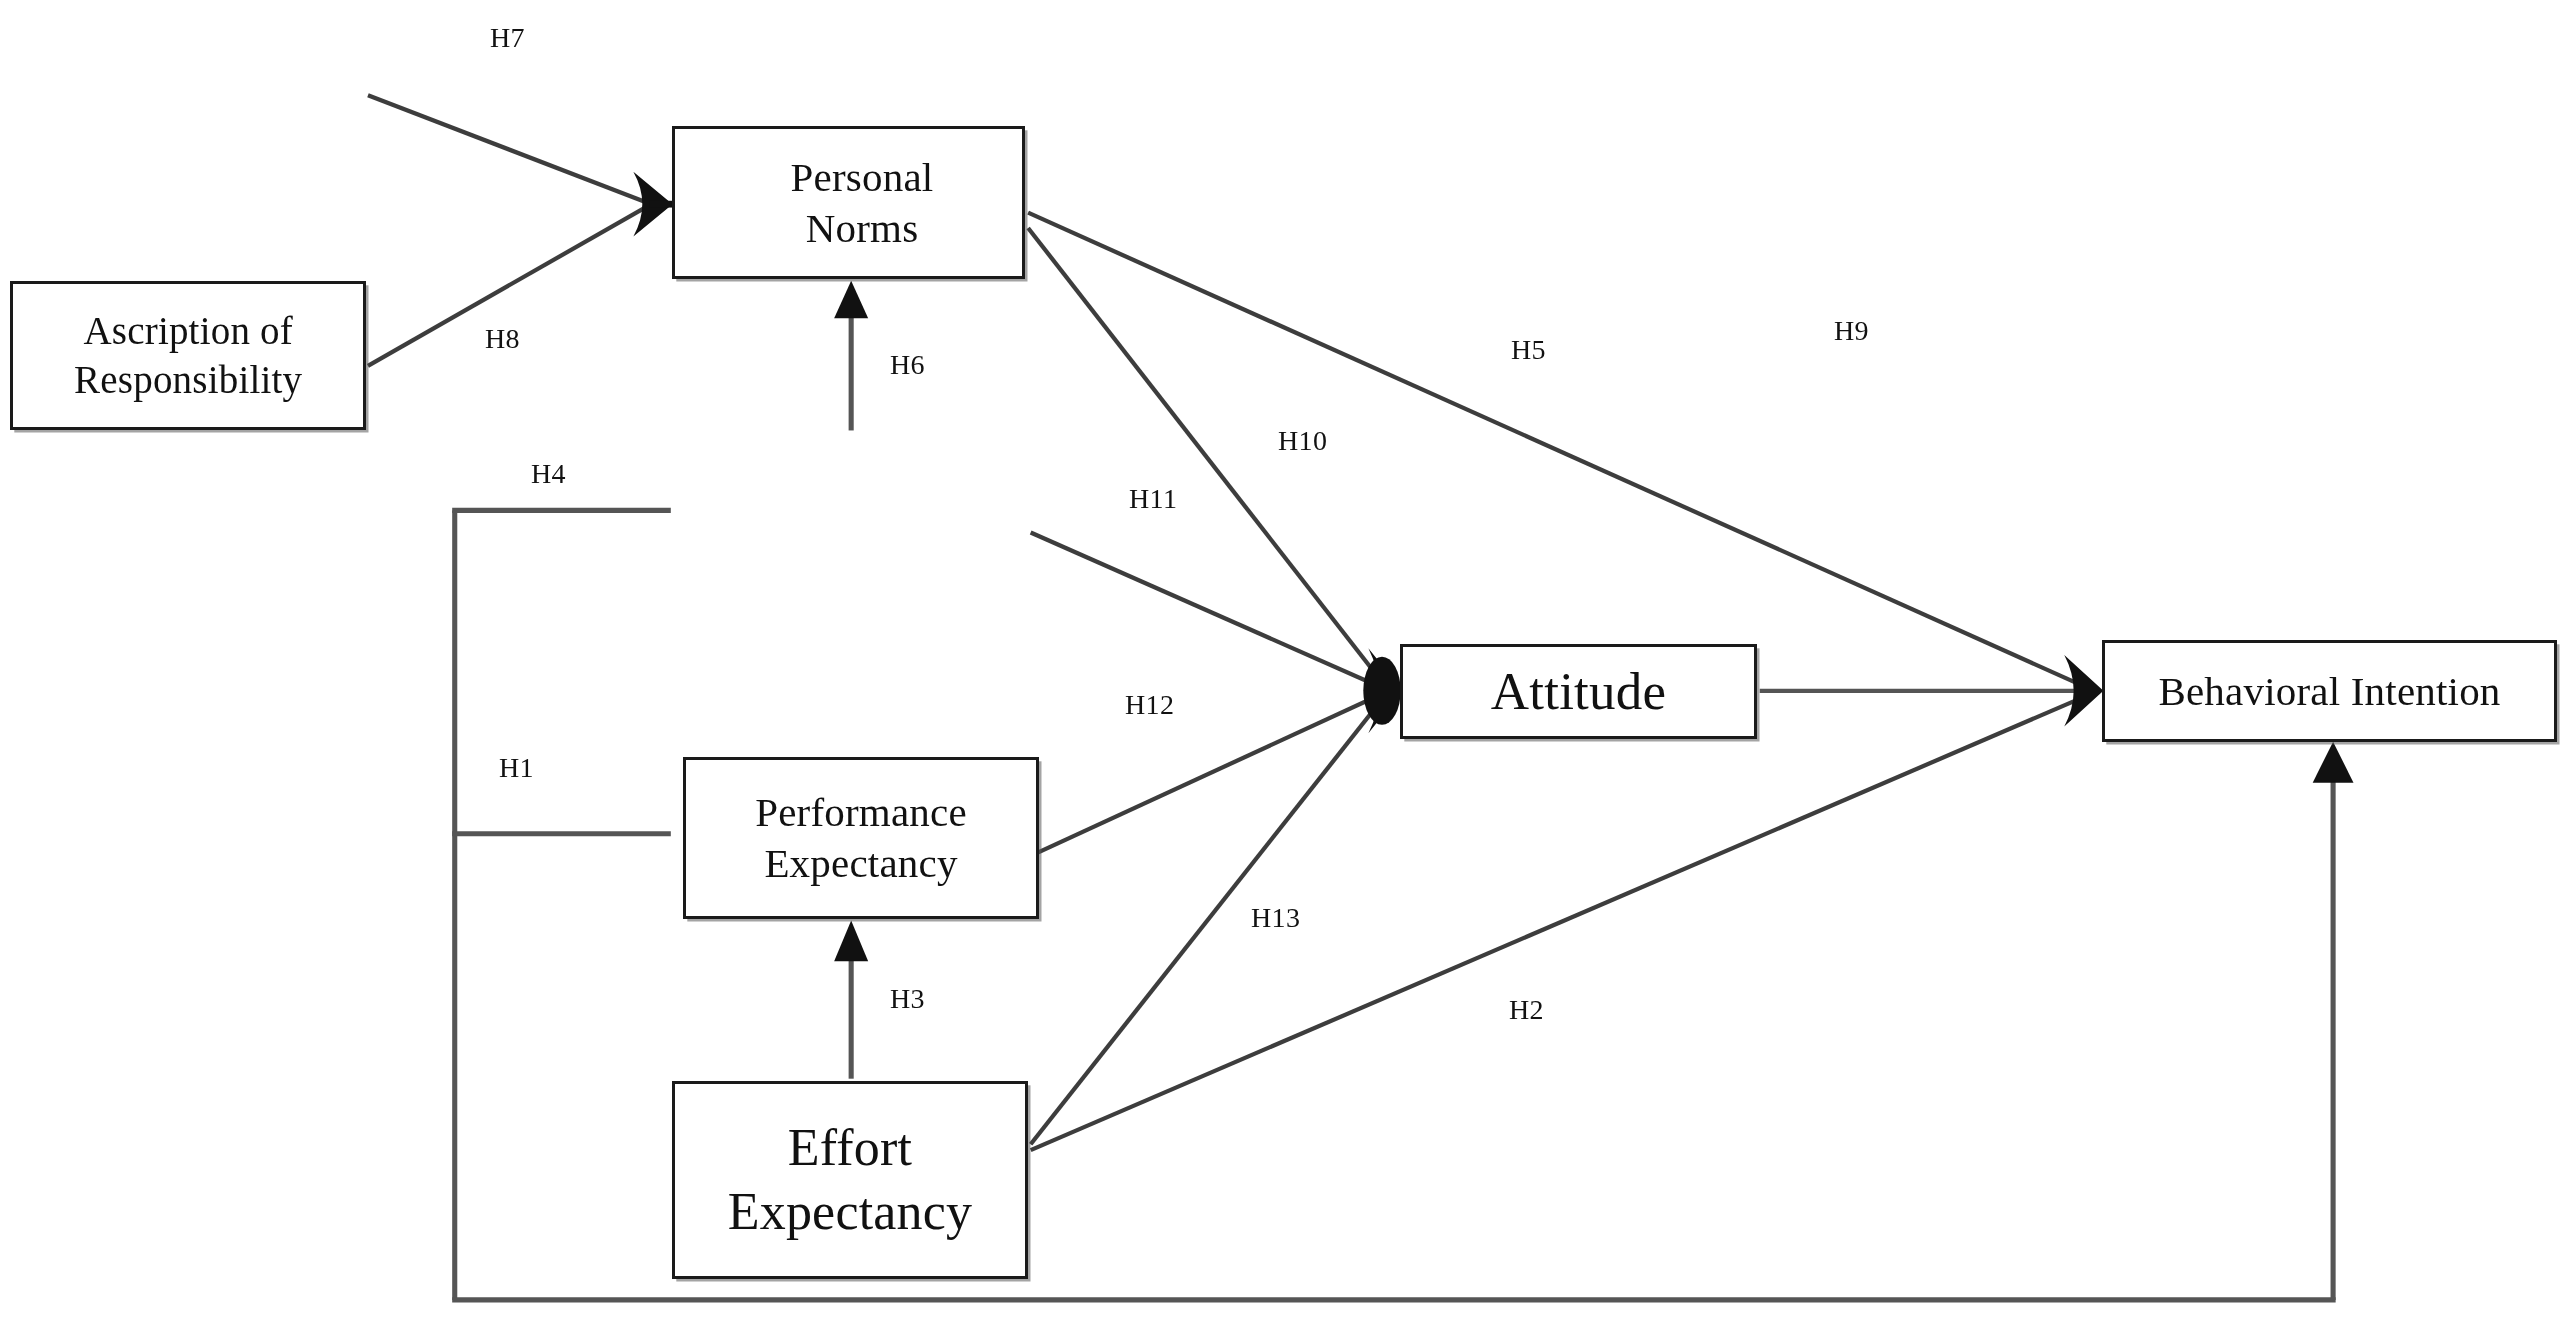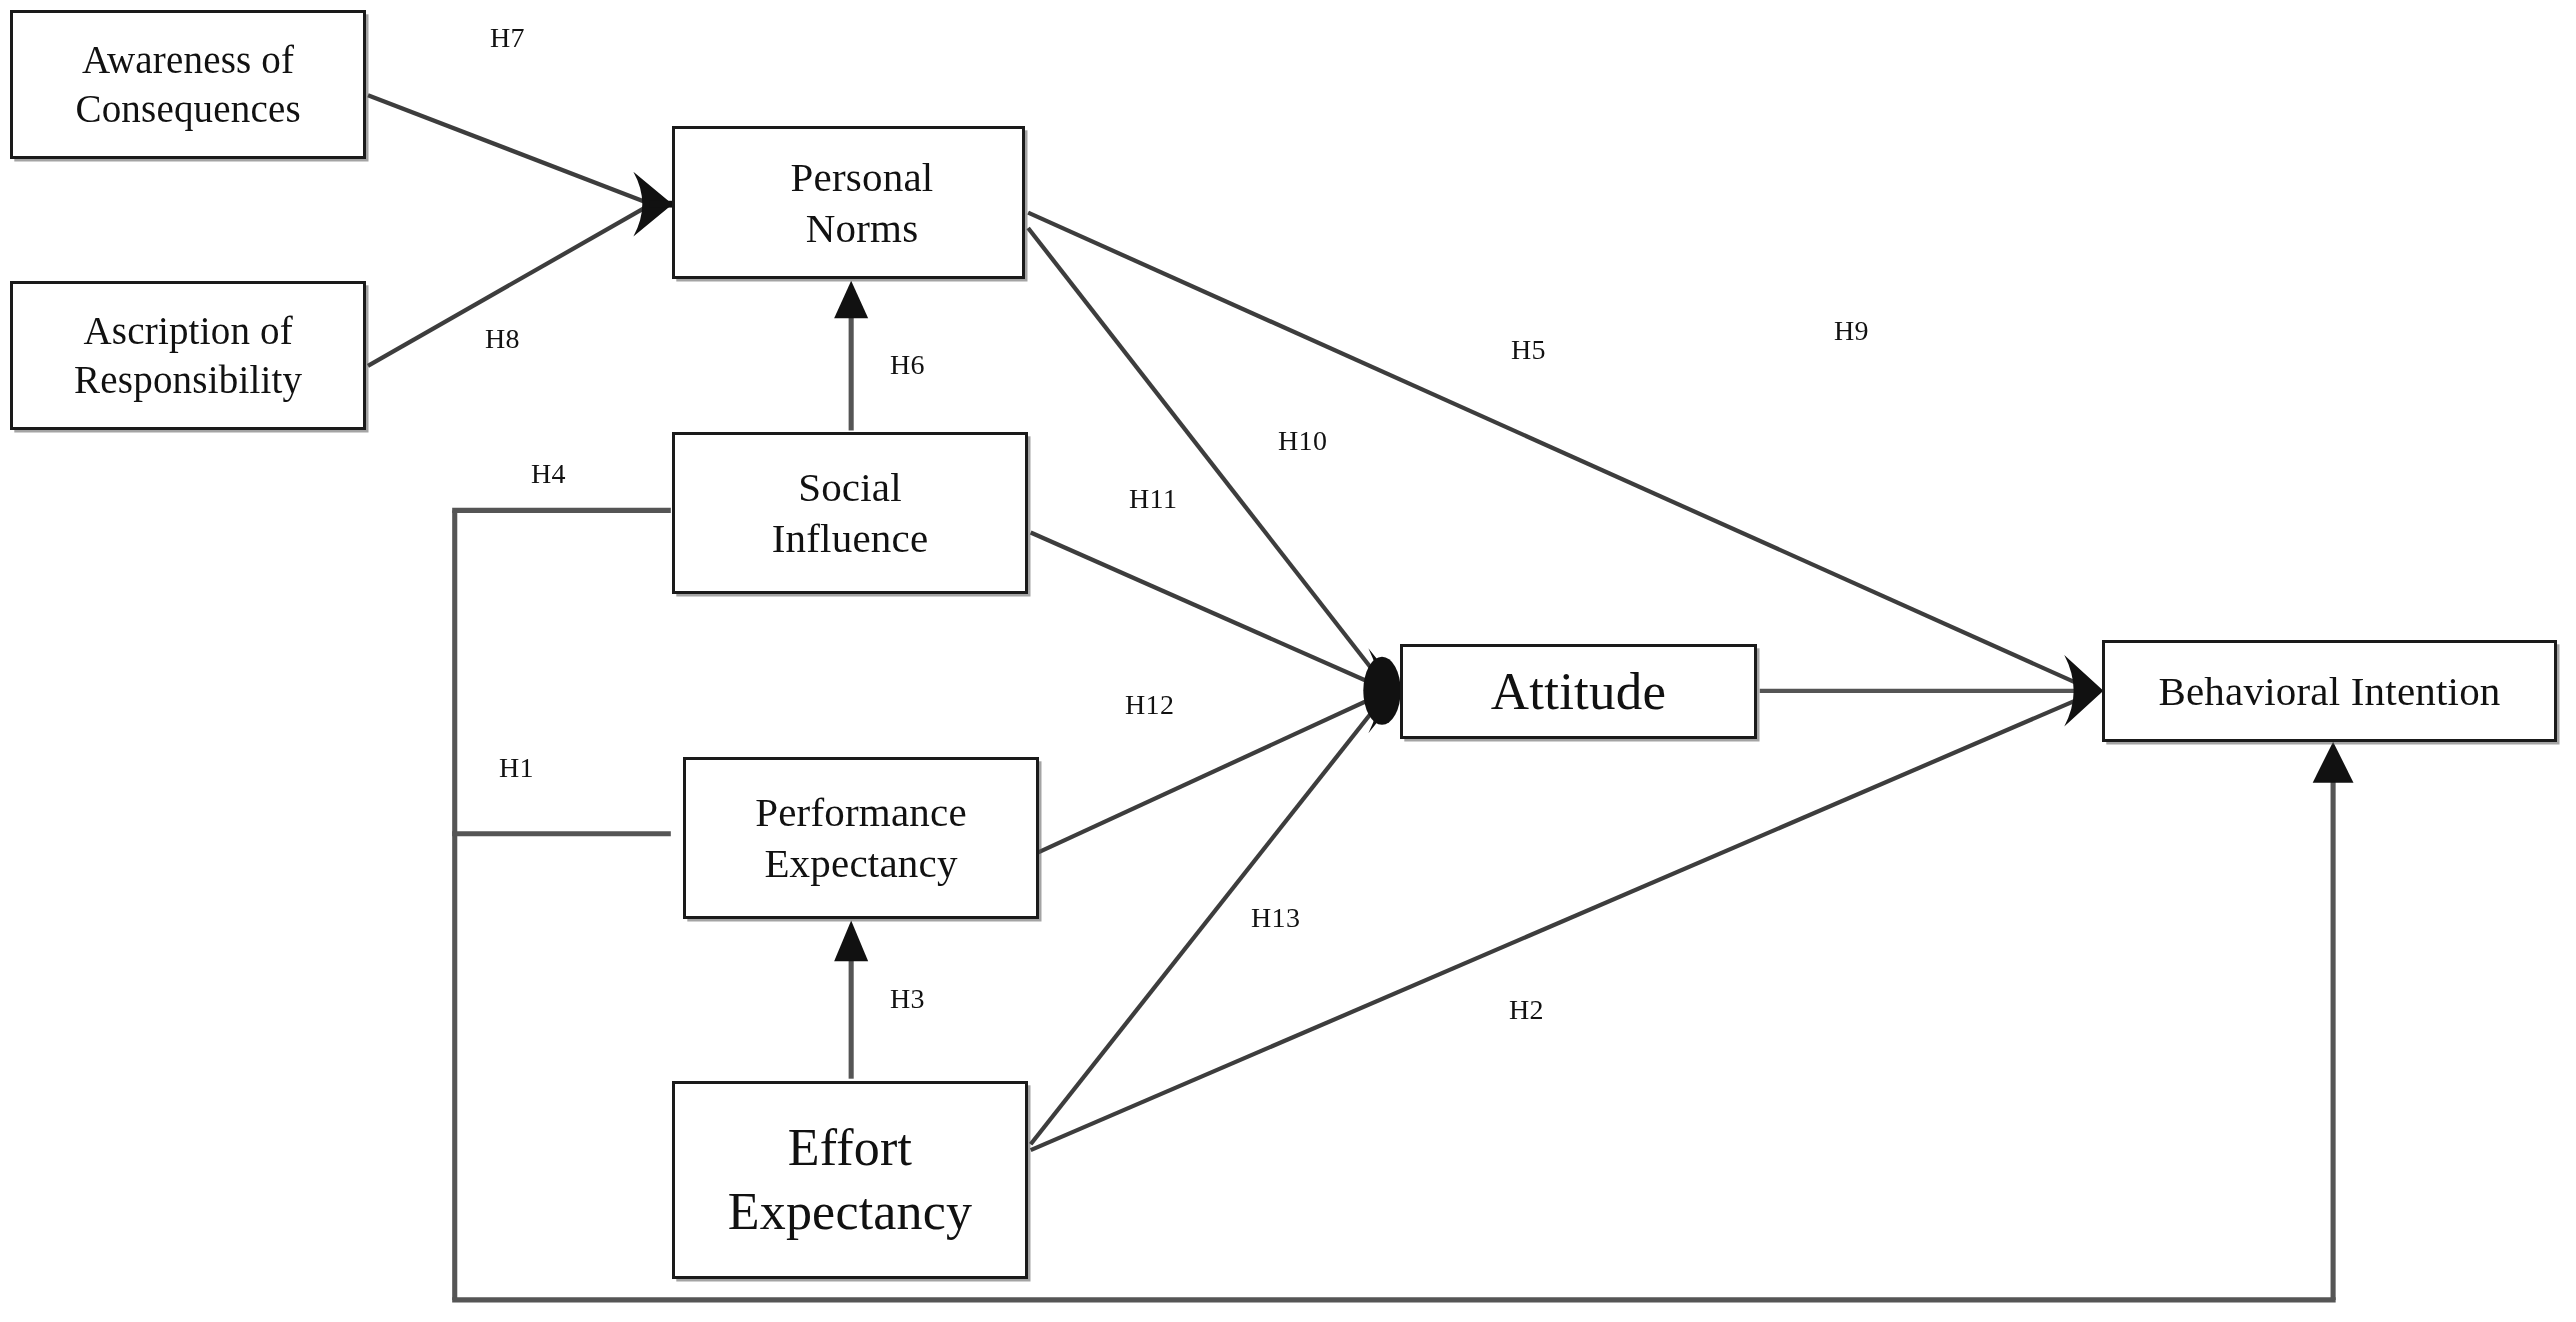--- a/index.html
+++ b/index.html
@@ -109,47 +109,35 @@
 
       <path d="M 534 600 L 534 1528" fill="none" stroke="#555555" stroke-width="6"></path>
 
       <path d="M 531 1528 L 2745 1528" fill="none" stroke="#555555" stroke-width="6"></path>
 
       <path d="M 2742 1528 L 2742 918" fill="none" stroke="#555555" stroke-width="6"></path>
       <path d="M 2718 920 L 2742 872 L 2766 920 Z" fill="#111111"></path>
     </g>
   </svg>
 
-  <div class="node" style="left:10.2px;top:10.2px;width:356px;height:149px;font-size:39px;">
-    <span class="node-label">
-      <span>Awareness of</span><br>
-      <span>Consequences</span>
-    </span>
-  </div>
 
   <div class="node" style="left:10.2px;top:281px;width:356px;height:149px;font-size:39px;">
     <span class="node-label">
       <span>Ascription of</span><br>
       <span>Responsibility</span>
     </span>
   </div>
 
   <div class="node" style="left:672px;top:126px;width:353px;height:153px;font-size:41px;padding-left:27px;">
     <span class="node-label">
       <span>Personal</span><br>
       <span>Norms</span>
     </span>
   </div>
 
-  <div class="node" style="left:672px;top:432px;width:356px;height:162px;font-size:41px;">
-    <span class="node-label">
-      <span>Social</span><br>
-      <span>Influence</span>
-    </span>
-  </div>
 
   <div class="node" style="left:672px;top:757px;width:356px;height:162px;font-size:41px;margin-left:11px;">
     <span class="node-label">
       <span>Performance</span><br>
       <span>Expectancy</span>
     </span>
   </div>
 
   <div class="node" style="left:672px;top:1081px;width:356px;height:198px;font-size:52px;">
     <span class="node-label">

